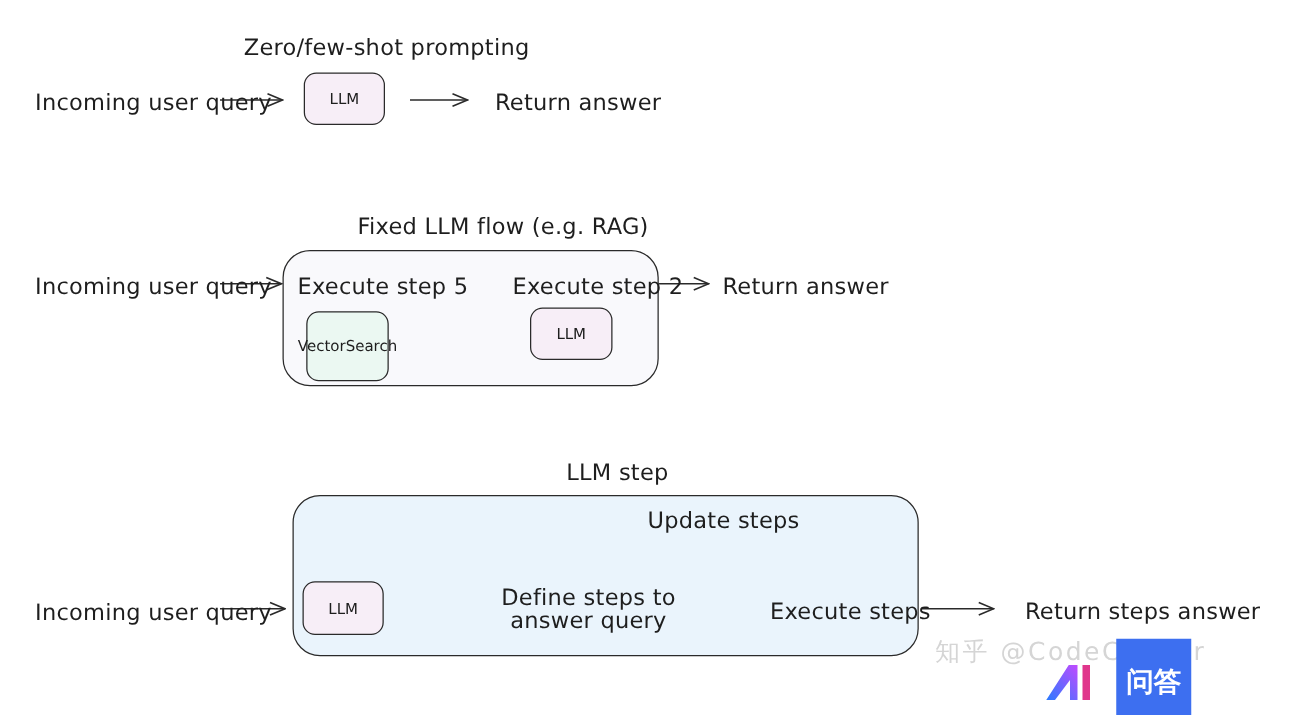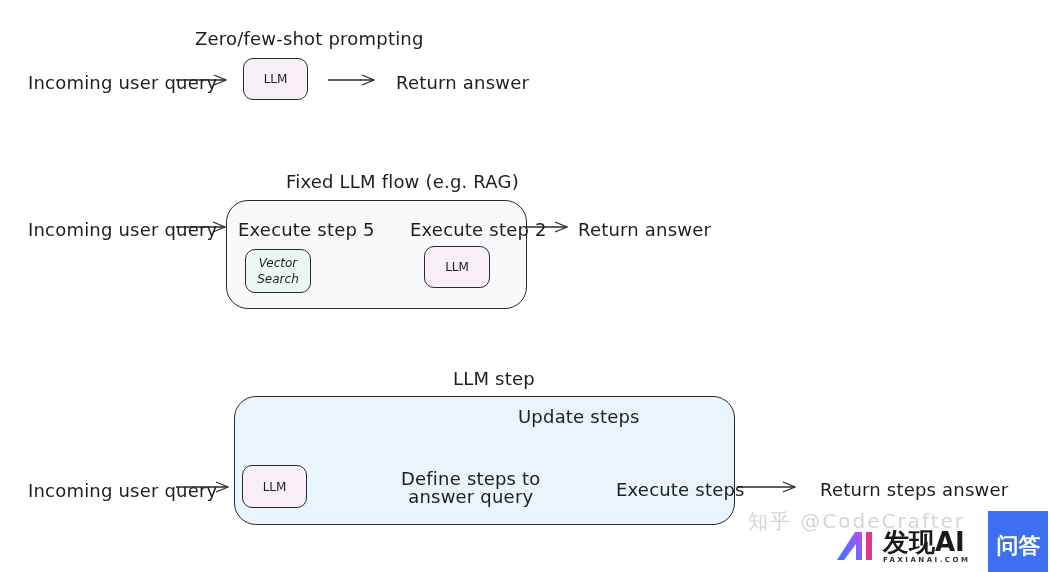--- a/index.html
+++ b/index.html
@@ -49,21 +49,21 @@
 <div class="box llm" style="left:243px; top:58px; width:65px; height:42px;">
   <span>LLM</span>
 </div>
 <div class="t" style="left:396px; top:72px;">Return answer</div>
 
 <div class="t" style="left:286px; top:171px;">Fixed LLM flow (e.g. RAG)</div>
 <div class="t" style="left:28px; top:219px;">Incoming user query</div>
 <div class="container" style="left:226px; top:200px; width:301px; height:109px; background:#f9f9fc;"></div>
 <div class="t" style="left:238px; top:219px;">Execute step 5</div>
 <div class="t" style="left:410px; top:219px;">Execute step 2</div>
-<div class="box vec" style="left:245px; top:249px; width:66px; height:44px; flex-direction:column;font-style:italic;">
+<div class="box vec" style="left:245px; top:249px; width:66px; height:56px; ">
   <span>Vector</span>
   <span>Search</span>
 </div>
 <div class="box llm" style="left:424px; top:246px; width:66px; height:42px;">
   <span>LLM</span>
 </div>
 <div class="t" style="left:578px; top:219px;">Return answer</div>
 
 <div class="t" style="left:453px; top:368px;">LLM step</div>
 <div class="t" style="left:28px; top:480px;">Incoming user query</div>
@@ -84,18 +84,14 @@
   <svg class="brand-logo" viewBox="0 0 40 32">
     <defs>
       <linearGradient id="lg" x1="0" y1="1" x2="1" y2="0">
         <stop offset="0" stop-color="#2a7bff"></stop>
         <stop offset="1" stop-color="#c04bff"></stop>
       </linearGradient>
     </defs>
     <path d="M2,30 L20,2 L27,2 L27,30 L21,30 L21,14 L9,30 Z" fill="url(#lg)"></path>
     <rect x="31" y="2" width="6" height="28" fill="#e0368c"></rect>
   </svg>
-  <div class="brand-text">
-    <span class="brand-name">发现AI</span>
-    <span class="brand-sub">FAXIANAI.COM</span>
-  </div>
   <span class="badge">问答</span>
 </div>
 
 </body></html>

